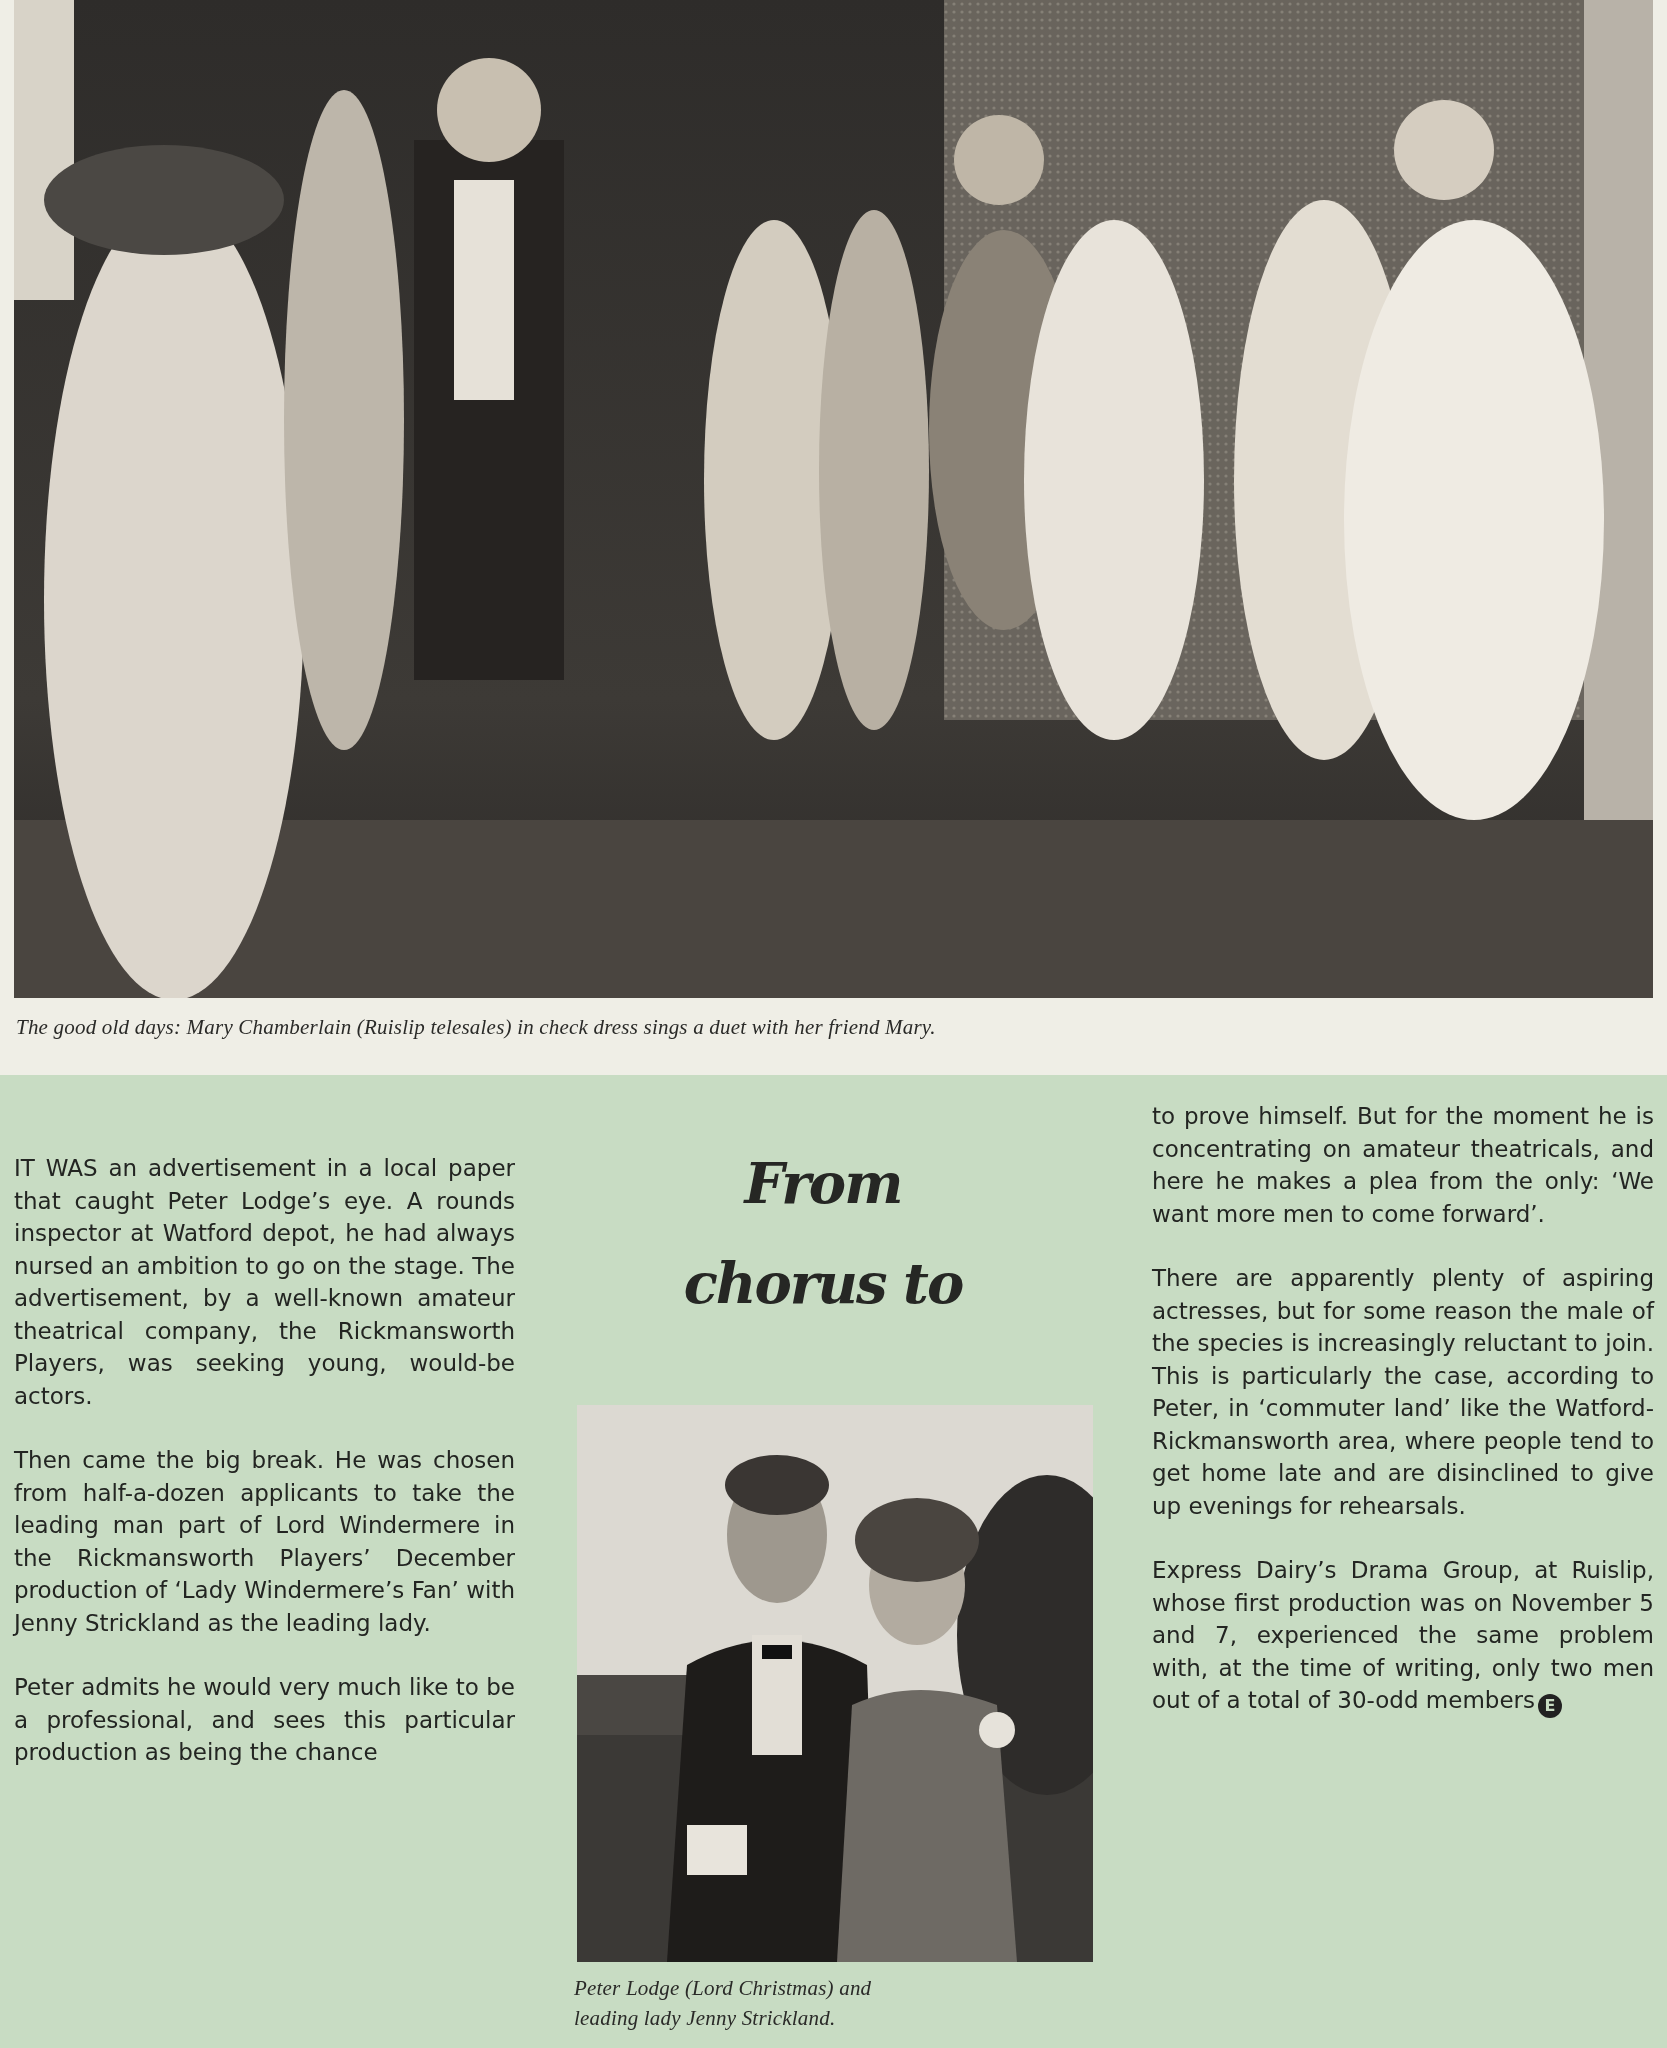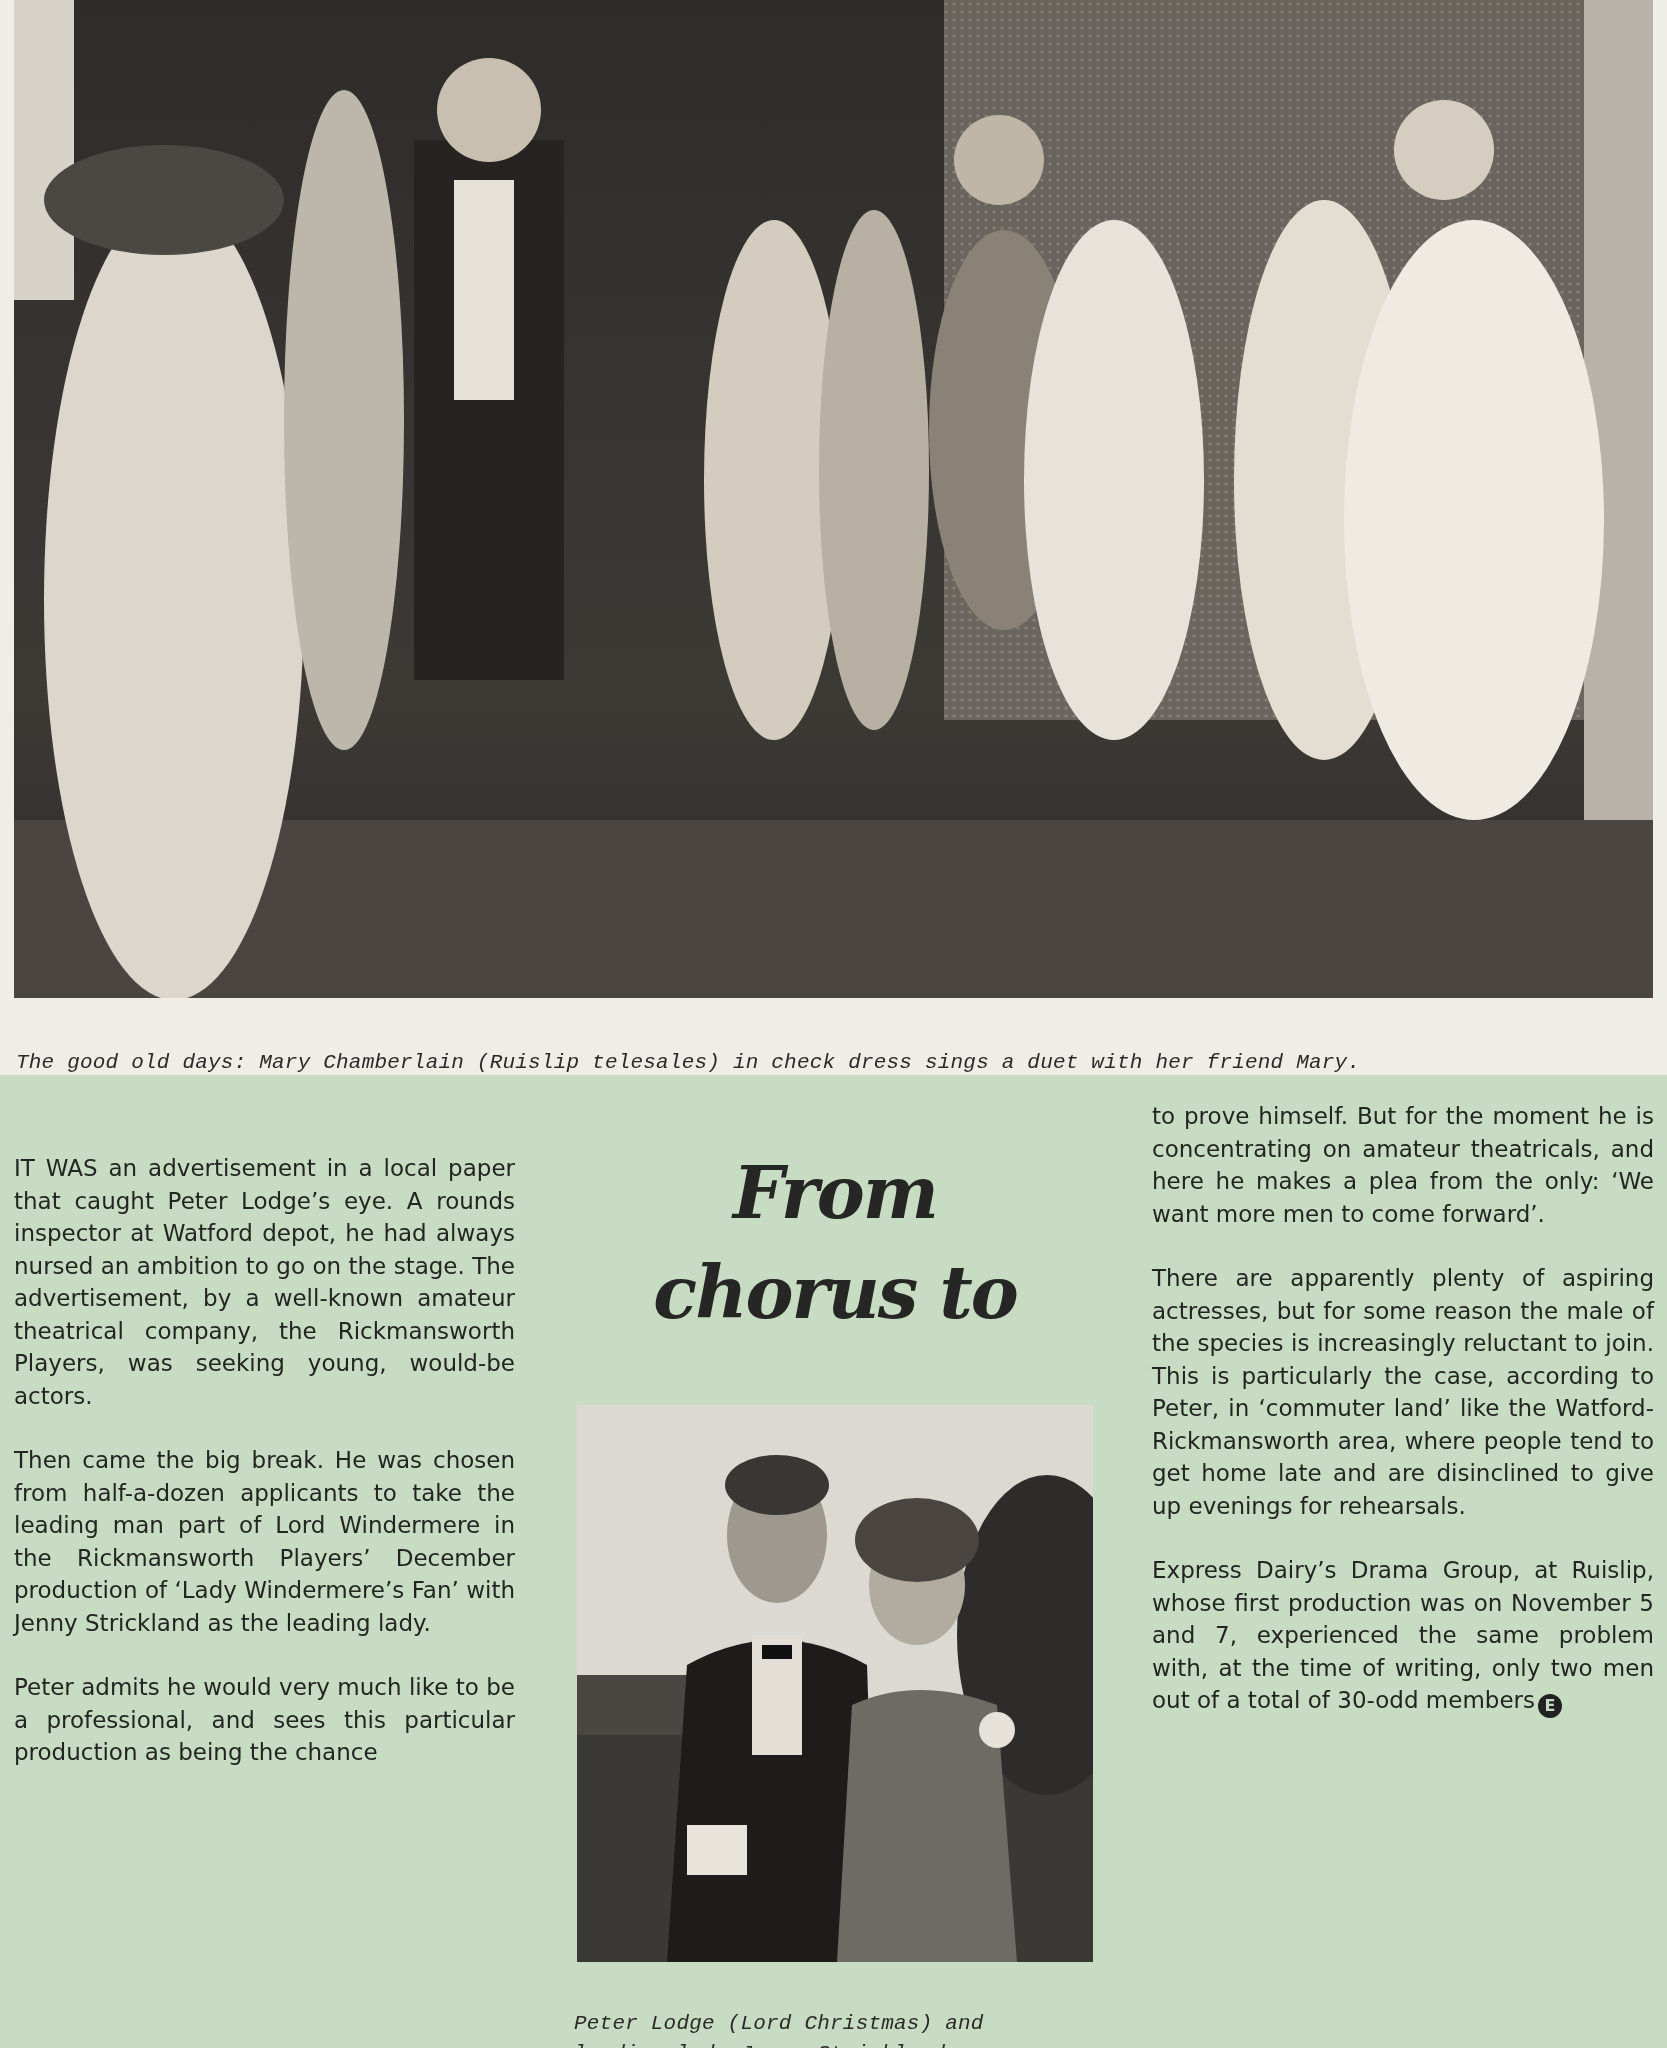--- a/index.html
+++ b/index.html
@@ -15,39 +15,39 @@
   }
   .photo {
     position:absolute; overflow:hidden;
     background:#3a3a38;
   }
   #photo-stage { left:14px; top:0; width:1639px; height:998px; }
   #photo-portrait { left:577px; top:1405px; width:516px; height:557px; }
   .photo svg { display:block; width:100%; height:100%; }
   .caption {
     position:absolute; font-style:italic; font-size:21px; color:#2a2a28;
-    font-family:Liberation Mono, monospace; letter-spacing:0.2px;margin-top:36px;
+    font-family:Liberation Serif, serif; letter-spacing:0.2px;
   }
   #caption-stage { left:16px; top:1015px; width:1600px; white-space:nowrap; }
   #caption-portrait { left:574px; top:1973px; width:520px; line-height:30px; }
   .green-panel {
     position:absolute; left:0; top:1075px; width:1667px; height:973px;
     background:#c8dcc3;
   }
   .col {
     position:absolute; font-size:23px; line-height:32.5px;
     text-align:justify; color:#232522;
   }
   .col p { margin:0 0 32px 0; }
   #col-left { left:14px; top:1152px; width:501px; }
   #col-right { left:1152px; top:1100px; width:502px; }
   .headline {
-    position:absolute; left:580px; top:1095px; width:510px;
+    position:absolute; left:568px; top:1095px; width:510px;
     text-align:center; font-family:"DejaVu Serif", serif;
-    font-style:italic; font-weight:bold; font-size:72px; line-height:100px;
+    font-style:italic; font-weight:bold; font-size:56px; line-height:100px;
     color:#262724; letter-spacing:-2px;
   }
   .headline span { display:block; }
   .end-mark {
     display:inline-block; width:24px; height:24px; border-radius:50%;
     background:#222; color:#c8dcc3; font-size:16px; font-weight:bold;
     text-align:center; line-height:24px; vertical-align:-3px; margin-left:3px;
   }
 </style>
 </head>

